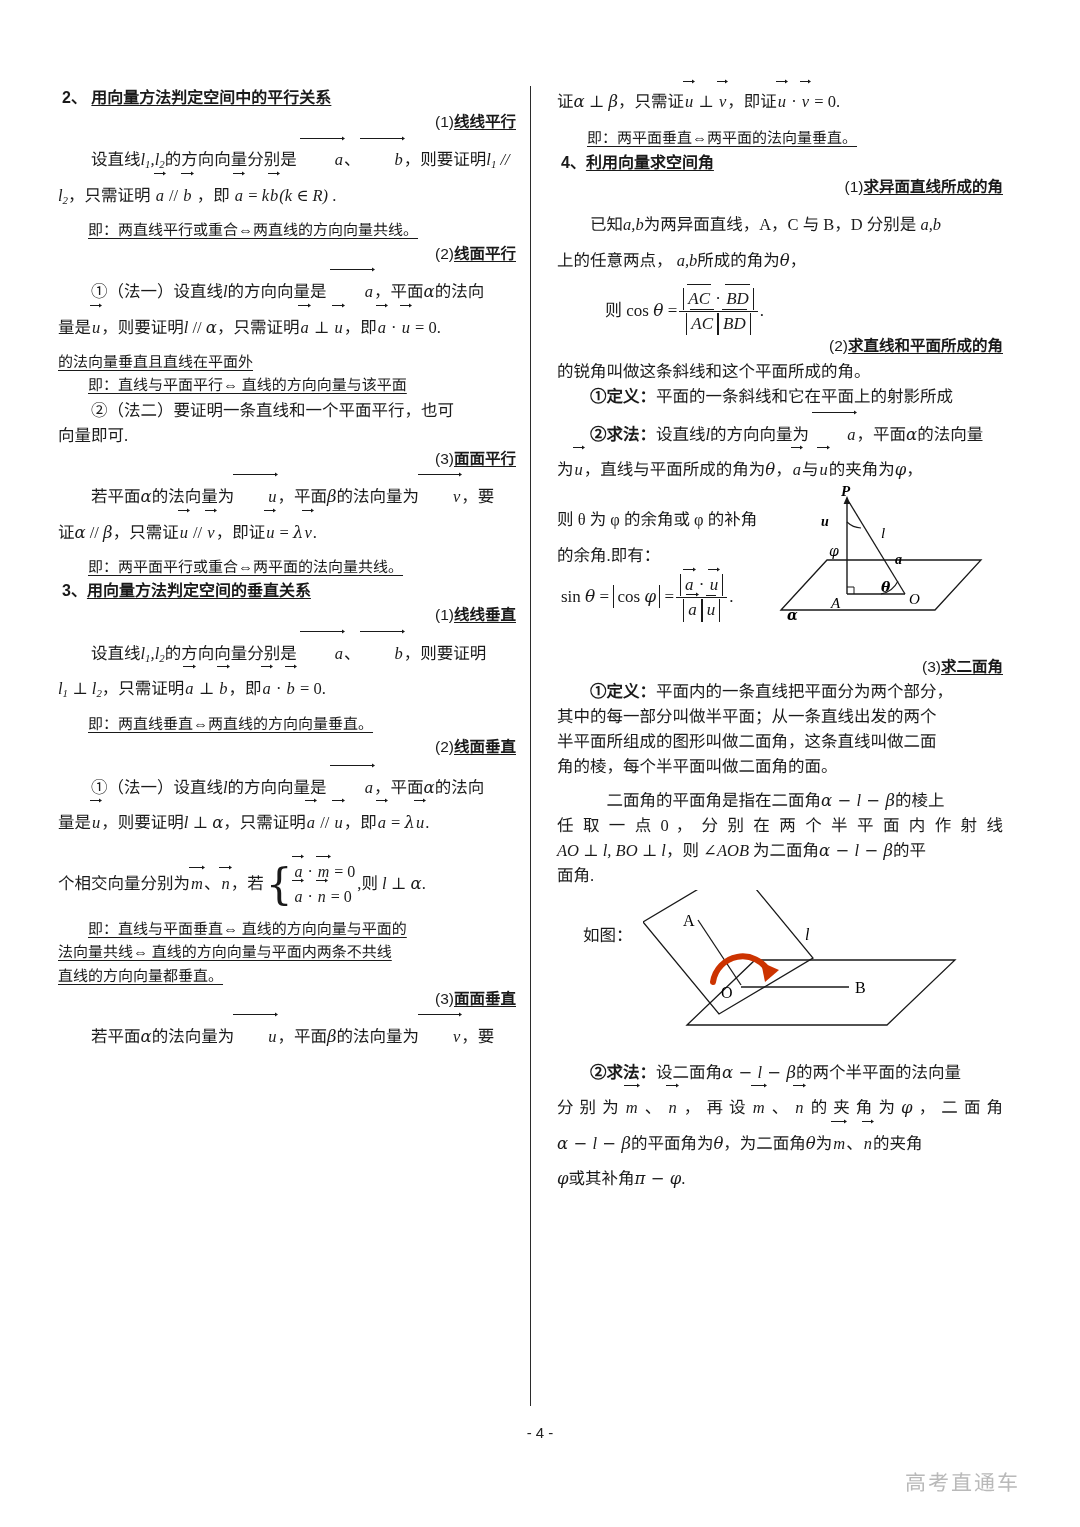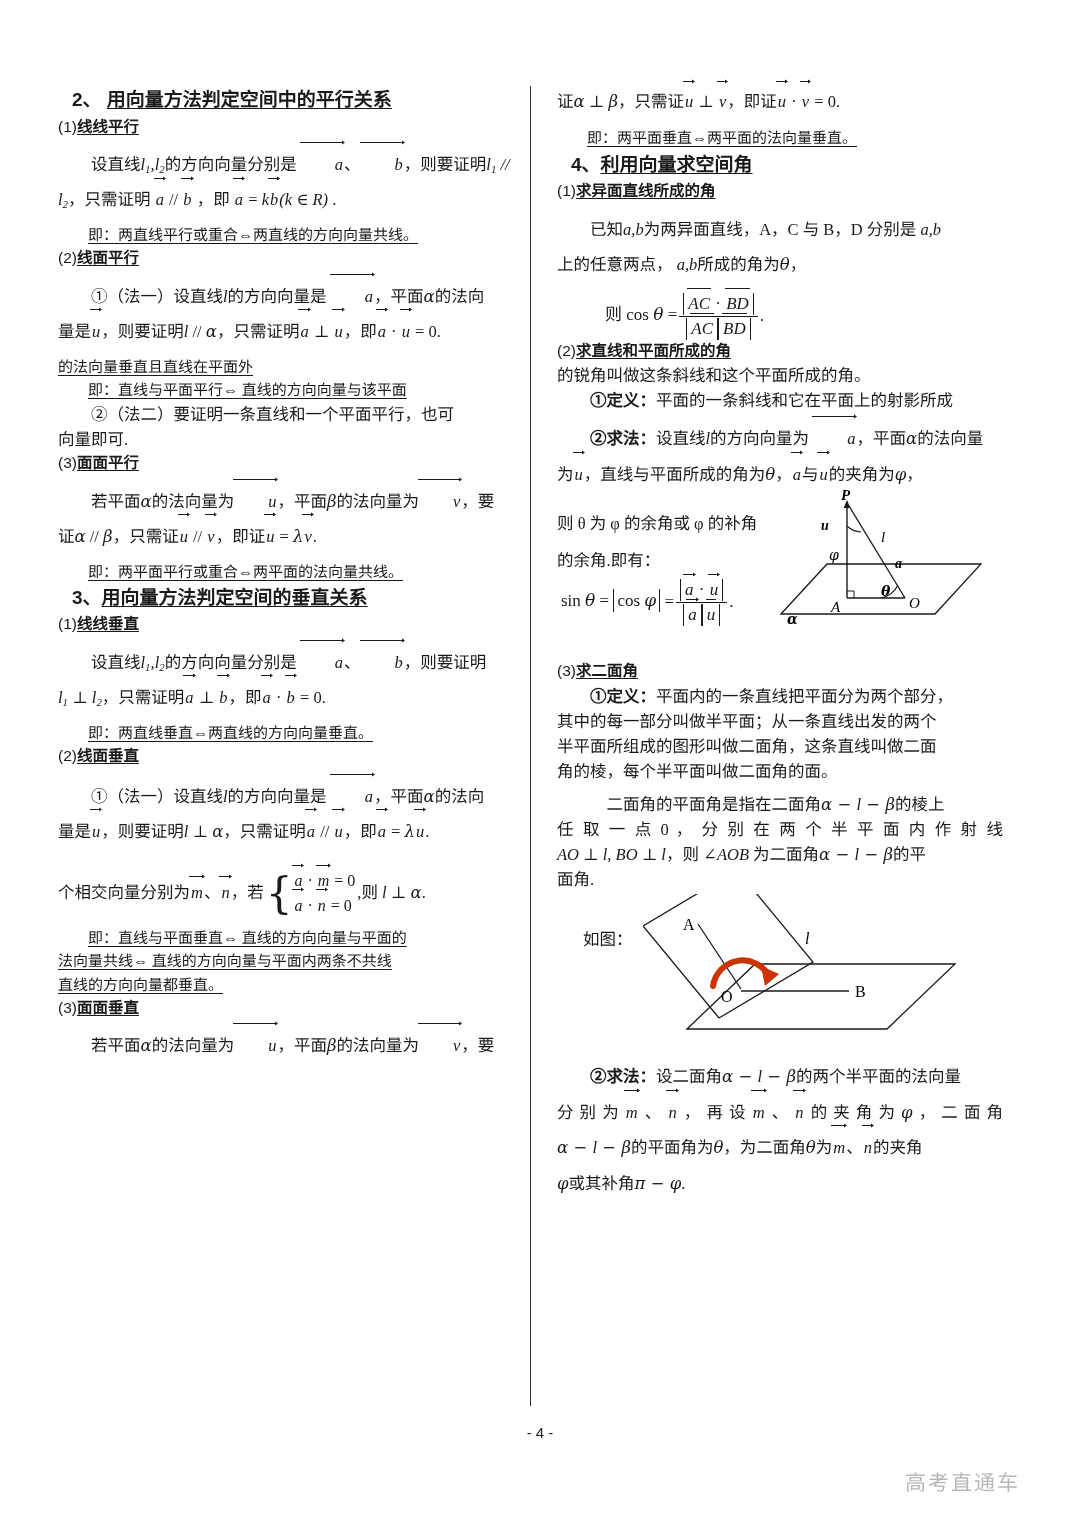--- a/index.html
+++ b/index.html
@@ -36,31 +36,32 @@
     width: 1px;
     background: #2b2b2b;
     margin: 0 0px;
     align-self: stretch;
   }
 
   
   .h-num {
     font-family: "Liberation Sans", "DejaVu Sans", sans-serif;
     font-weight: bold;
-    font-size: 19px;
+    font-size: 16px;
     line-height: 1.5;
-    margin: 0 0 1px 14px;
+    margin: 0 0 1px 4px;
     white-space: nowrap;
   }
   .h-num .u { text-decoration: underline; text-underline-offset: 2px; }
   .h-sub {
     font-family: "Liberation Sans", "DejaVu Sans", sans-serif;
     font-size: 15.5px;
     line-height: 1.45;
     margin: 0 0 1px 0;
+    text-align: right;
   }
   .h-sub .u {
     font-weight: bold;
     text-decoration: underline;
     text-underline-offset: 2px;
   }
   .para {
     font-size: 16.5px;
     line-height: 1.52;
     margin: 0;

